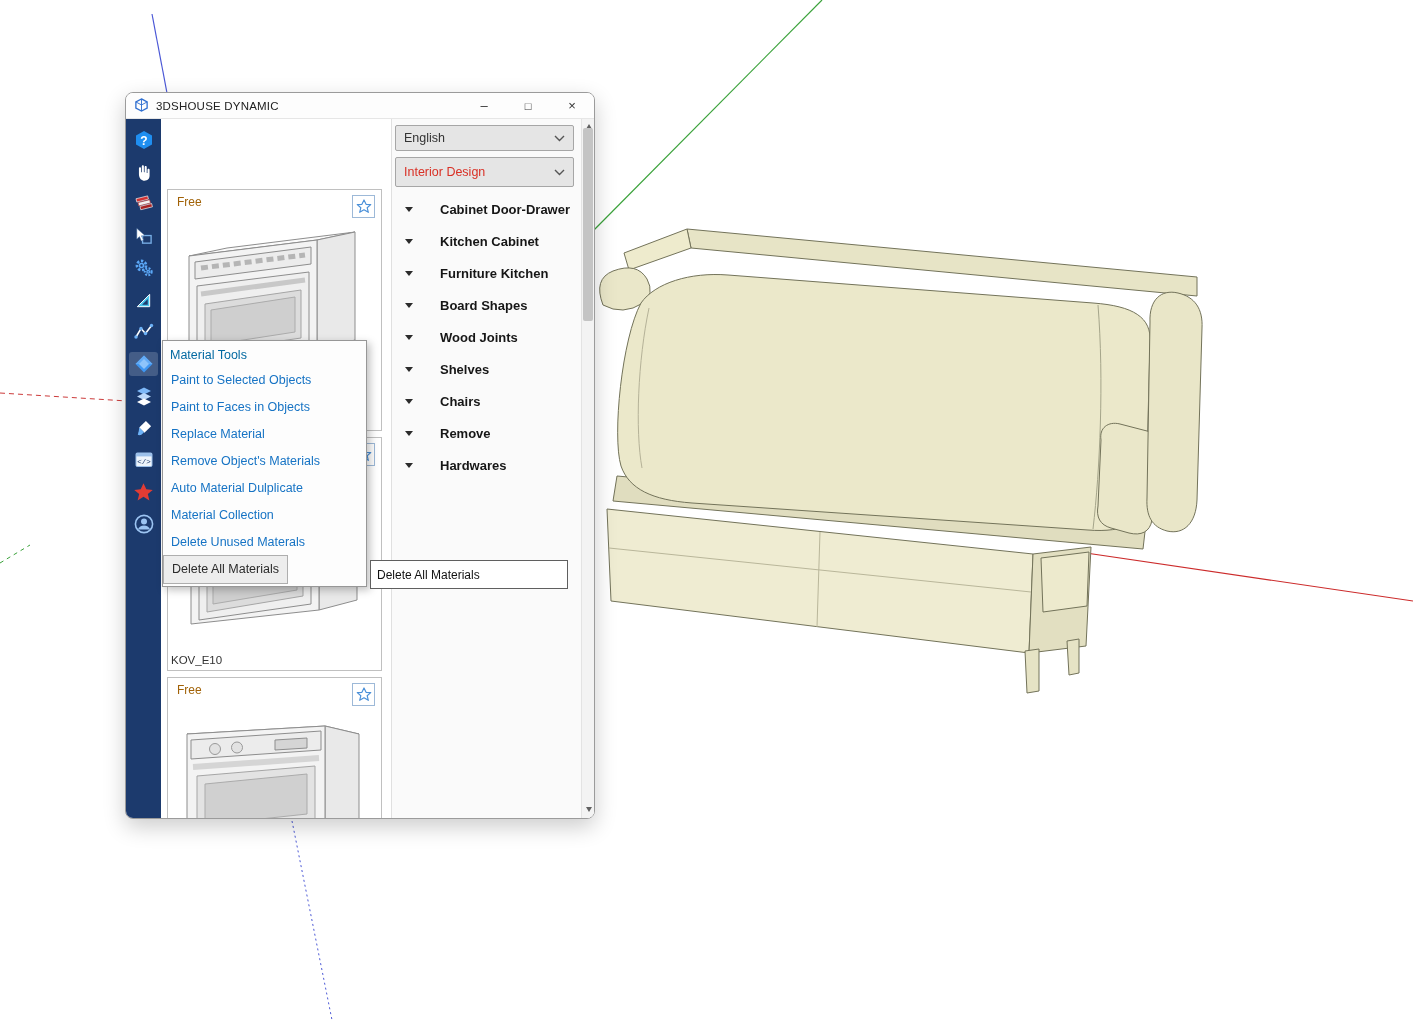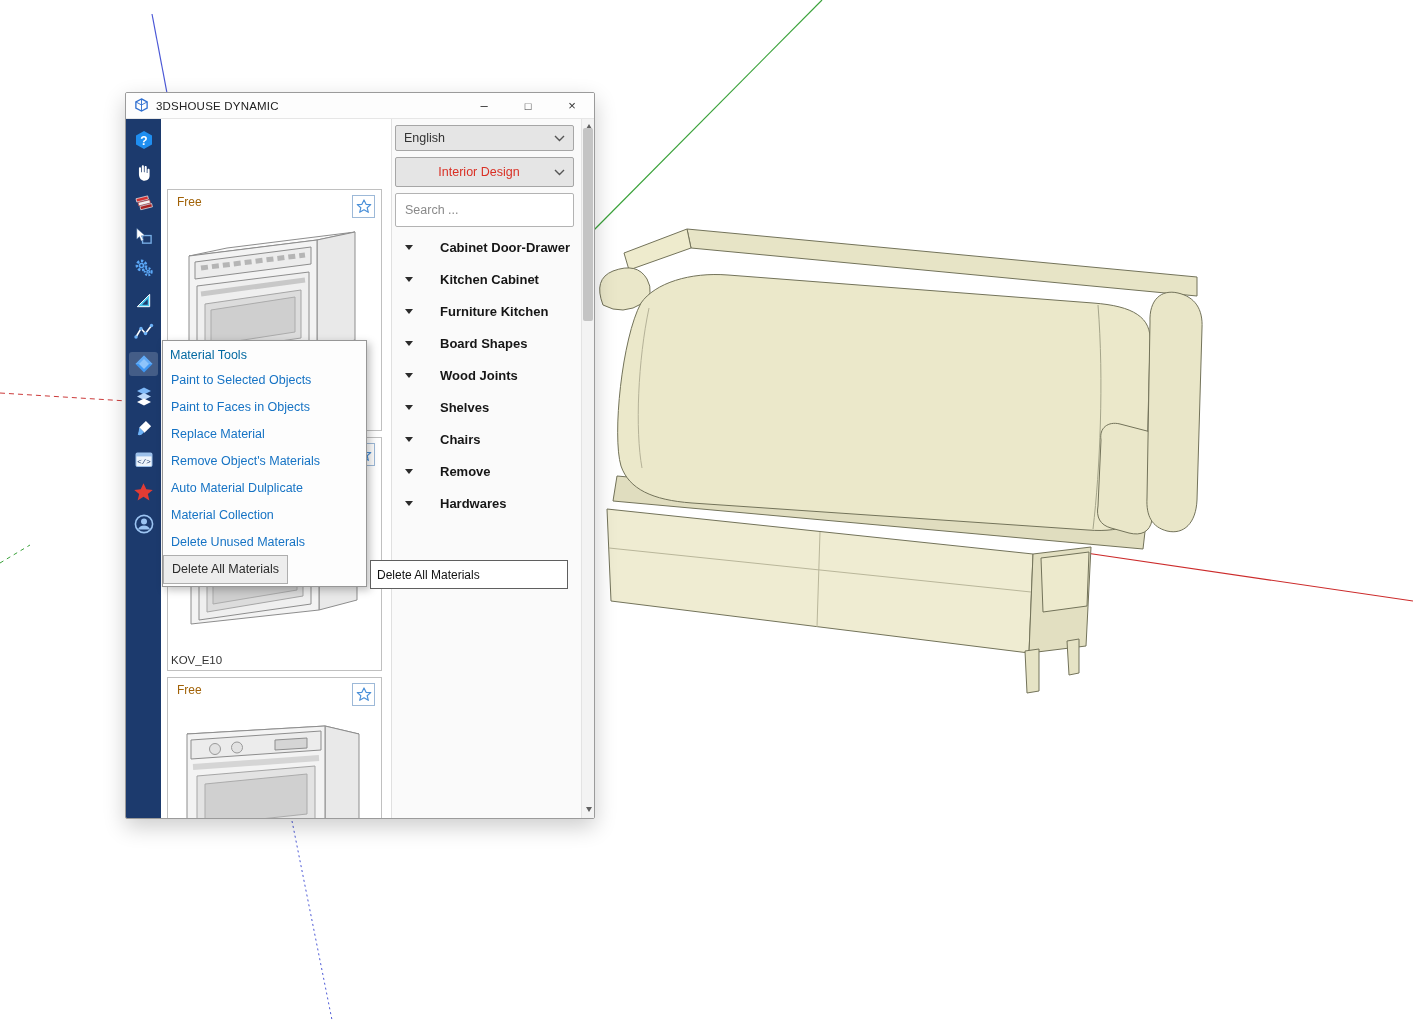--- a/index.html
+++ b/index.html
@@ -5,21 +5,21 @@
   * { margin:0; padding:0; box-sizing:border-box; }
   html,body { background:#fff; }
   body { font-family:"Liberation Sans", sans-serif; }
   .stage { position:relative; width:1413px; height:1020px; overflow:hidden; background:#ffffff; }
 
   
   .scene { position:absolute; left:0; top:0; z-index:0; }
 
   
   .pwin { position:absolute; left:125px; top:92px; width:470px; height:727px;
-          background:#fff; border:1px solid #9b9b9b; border-radius:2px;
+          background:#fff; border:1px solid #9b9b9b; border-radius:8px;
           box-shadow:0 8px 22px rgba(0,0,0,.20); z-index:10; overflow:hidden; }
   .titlebar { height:26px; display:flex; align-items:center; background:#fdfdfd;
               border-bottom:1px solid #e6e6e6; padding-left:8px; }
   .tb-logo { display:flex; align-items:center; }
   .tb-title { font-size:11.5px; color:#222; margin-left:7px; flex:1;
               letter-spacing:.2px; white-space:nowrap; overflow:hidden; }
   .wbtn { width:44px; height:25px; border:none; background:transparent; font-size:13px;
           color:#333; display:flex; align-items:center; justify-content:center; cursor:default; }
   .wbtn.max { font-size:11px; }
   .wbody { position:absolute; top:26px; left:0; right:0; bottom:0; display:flex; }
@@ -42,21 +42,21 @@
   .thumb { position:absolute; left:4px; right:4px; display:flex; justify-content:center; }
 
   
   .panel { flex:1; background:#fafafa; border-left:1px solid #e0e0e0;
            padding:6px 20px 0 3px; position:relative; }
   .selbox { height:26px; background:#e5e5e5; border:1px solid #a6a6a6; border-radius:2px;
             display:flex; align-items:center; padding:0 8px; font-size:12.5px; color:#333;
             margin-bottom:6px; cursor:default; }
   .selbox .sel-label { flex:1; white-space:nowrap; overflow:hidden; }
   .selbox.cat { height:30px; }
-  .selbox.cat .sel-label { color:#d93025;text-align:center; }
+  .selbox.cat .sel-label { color:#d93025; }
   .searchbox { height:34px; background:#fff; border:1px solid #b3b3b3; border-radius:2px;
                width:100%; padding:0 9px; font-size:12.5px; color:#333; margin-bottom:4px;
                font-family:"Liberation Sans",sans-serif; }
   .searchbox::placeholder { color:#8a8a8a; }
   .cat-row { height:32px; display:flex; align-items:center; padding-left:10px; cursor:default; }
   .cat-caret { width:0; height:0; border-left:4px solid transparent; border-right:4px solid transparent;
                border-top:5px solid #2b2b2b; margin-right:8px; flex:none; }
   .cat-label { font-size:13px; font-weight:bold; color:#161616; white-space:nowrap;margin-left:19px; }
 
   
@@ -329,21 +329,20 @@
           <svg width="11" height="7" viewBox="0 0 11 7">
               <path d="M1 1l4.5 4.5L10 1" fill="none" stroke="#555" stroke-width="1.4"></path>
             </svg>
         </div>
         <div class="selbox cat">
           <span class="sel-label">Interior Design</span>
           <svg width="11" height="7" viewBox="0 0 11 7">
               <path d="M1 1l4.5 4.5L10 1" fill="none" stroke="#555" stroke-width="1.4"></path>
             </svg>
         </div>
-        <input class="searchbox" type="text" placeholder="Search ..." style="">
 
         <div class="cat-row">
           <span class="cat-caret"></span>
           <span class="cat-label">Cabinet Door-Drawer</span>
         </div>
         <div class="cat-row">
           <span class="cat-caret"></span>
           <span class="cat-label">Kitchen Cabinet</span>
         </div>
         <div class="cat-row">

